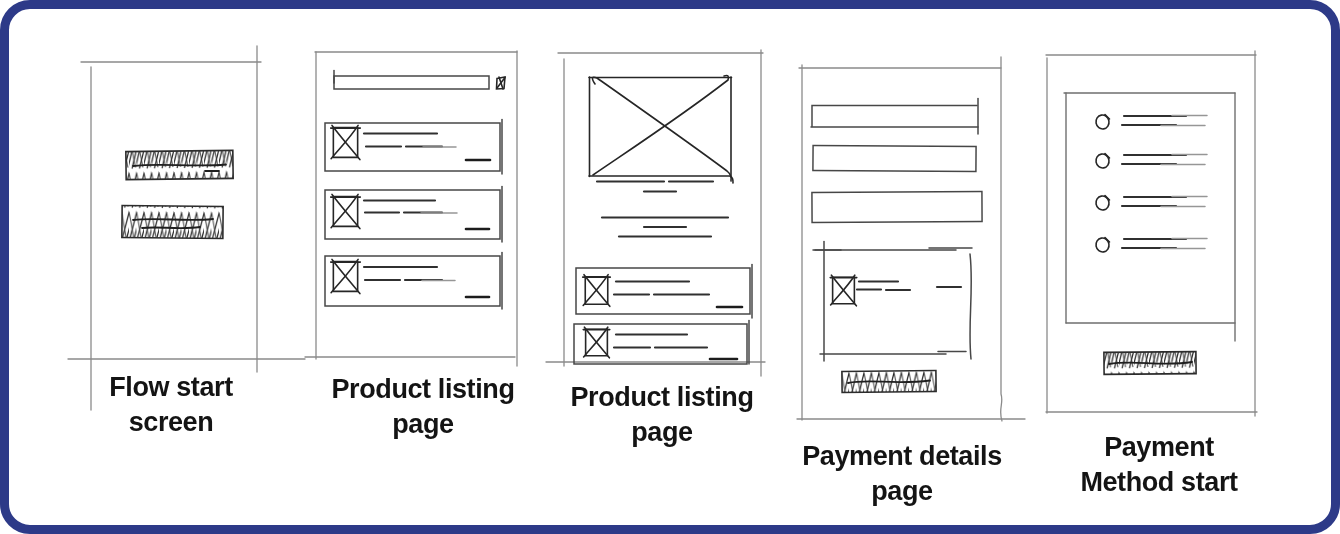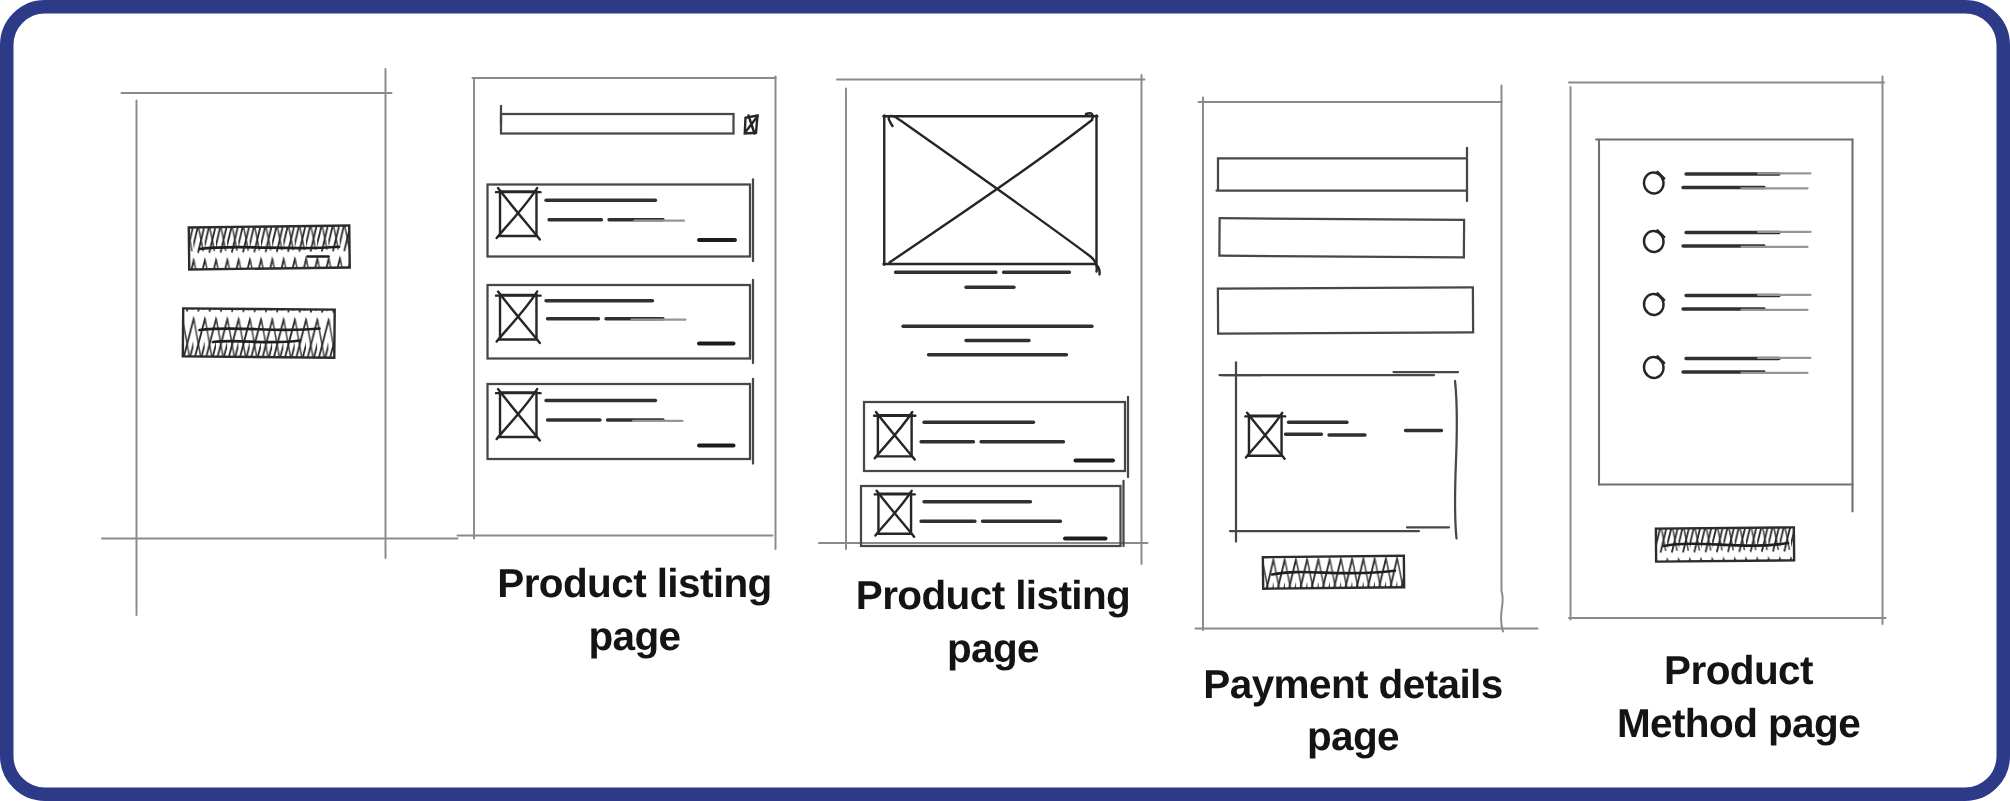--- a/index.html
+++ b/index.html
@@ -221,30 +221,34 @@
       <use href="#radiorow" xlink:href="#radiorow" transform="translate(0,39)"></use>
       <use href="#radiorow" xlink:href="#radiorow" transform="translate(0,81)"></use>
       <use href="#radiorow" xlink:href="#radiorow" transform="translate(0,123)"></use>
       <g>
         <rect class="bx" x="1095" y="343" width="92" height="22" fill="url(#hatch)" transform="rotate(-0.5 1141 354)"></rect>
         <path class="strike" d="M1100,355 C1125,350.5 1152,358 1183,353"></path>
       </g>
     </g>
   </svg>
 
+  <div class="screen-label" style="left:52px;top:361px;width:220px;">
+    <span>Flow start</span>
+    <span>screen</span>
+  </div>
   <div class="screen-label" style="left:304px;top:363px;width:220px;">
     <span>Product listing</span>
     <span>page</span>
   </div>
   <div class="screen-label" style="left:543px;top:371px;width:220px;">
     <span>Product listing</span>
     <span>page</span>
   </div>
   <div class="screen-label" style="left:773px;top:430px;width:240px;">
     <span>Payment details</span>
     <span>page</span>
   </div>
   <div class="screen-label" style="left:1020px;top:421px;width:260px;">
-    <span>Product</span>
-    <span>Method page</span>
+    <span>Payment</span>
+    <span>Method start</span>
   </div>
 
 </div>
 
 </body></html>

